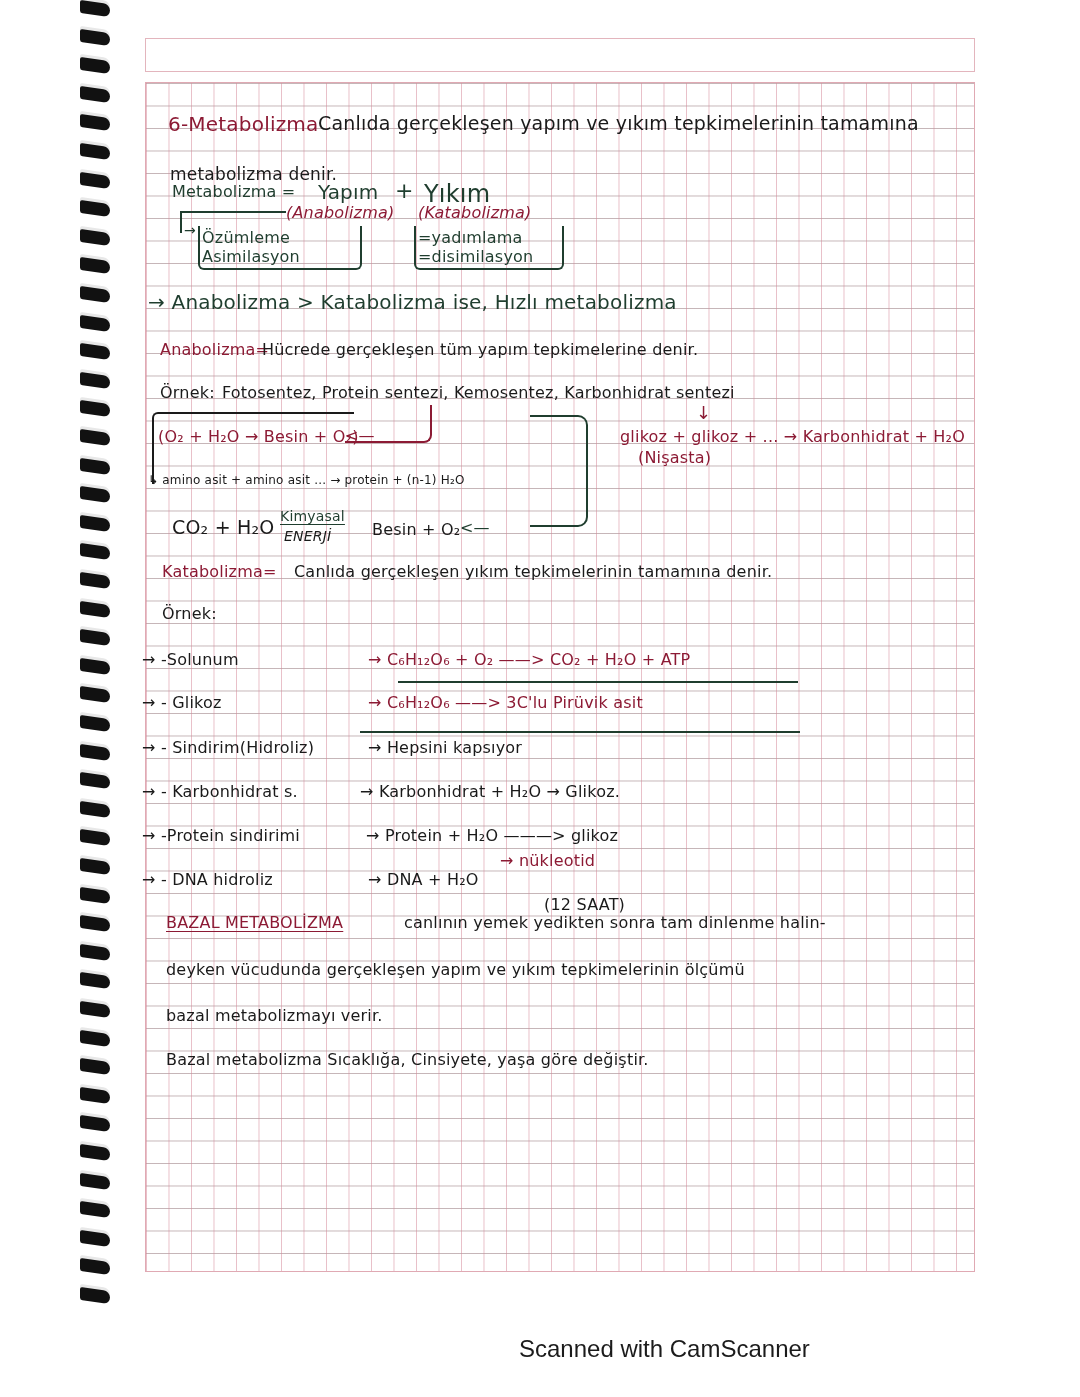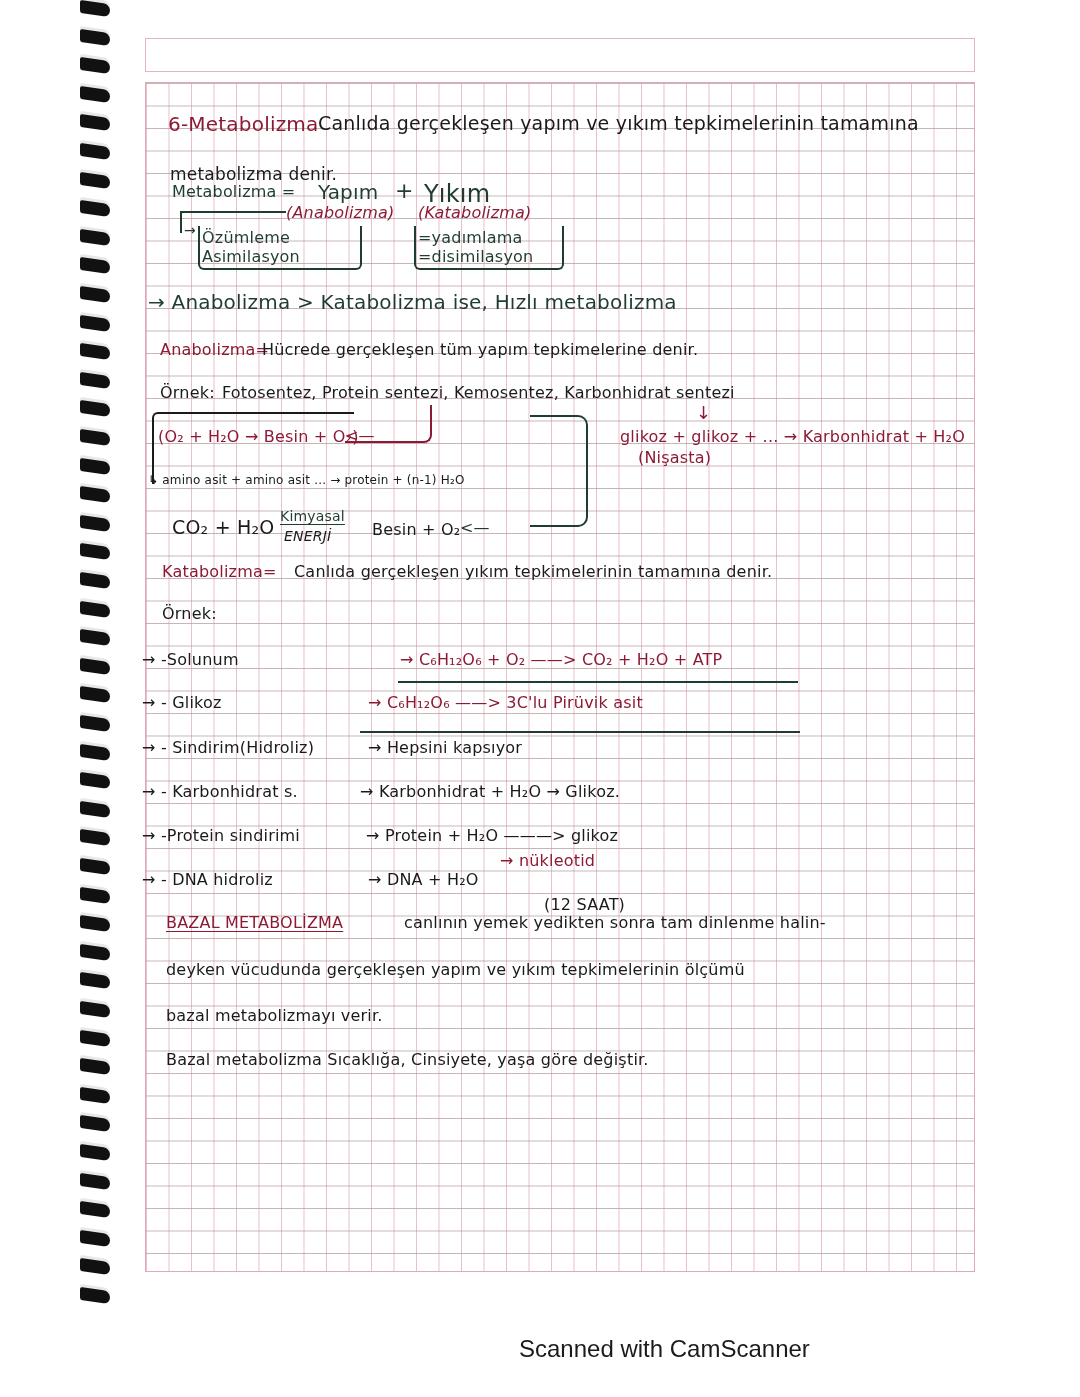--- a/index.html
+++ b/index.html
@@ -150,21 +150,21 @@
 <div class="hw red" style="left:696px;top:402px;font-size:18px;">↓</div>
 <div class="hw red sm" style="left:620px;top:427px;">glikoz + glikoz + ... → Karbonhidrat + H₂O</div>
 <div class="hw red sm" style="left:638px;top:448px;">(Nişasta)</div>
 
 <div class="hw red sm" style="left:162px;top:562px;">Katabolizma=</div>
 <div class="hw sm" style="left:294px;top:562px;">Canlıda gerçekleşen yıkım tepkimelerinin tamamına denir.</div>
 
 <div class="hw sm" style="left:162px;top:604px;">Örnek:</div>
 
 <div class="hw sm" style="left:142px;top:650px;">→ -Solunum</div>
-<div class="hw red sm" style="left:368px;top:650px;margin-left:32px;">→ C₆H₁₂O₆ + O₂ ——&gt; CO₂ + H₂O + ATP</div>
+<div class="hw red sm" style="left:368px;top:650px;">→ C₆H₁₂O₆ + O₂ ——&gt; CO₂ + H₂O + ATP</div>
 <div class="line-green" style="left:398px;top:681px;width:400px;"></div>
 
 <div class="hw sm" style="left:142px;top:693px;">→ - Glikoz</div>
 <div class="hw red sm" style="left:368px;top:693px;">→ C₆H₁₂O₆ ——&gt; 3C'lu Pirüvik asit</div>
 <div class="line-green" style="left:360px;top:731px;width:440px;"></div>
 
 <div class="hw sm" style="left:142px;top:738px;">→ - Sindirim(Hidroliz)</div>
 <div class="hw sm" style="left:368px;top:738px;">→ Hepsini kapsıyor</div>
 
 <div class="hw sm" style="left:142px;top:782px;">→ - Karbonhidrat s.</div>

